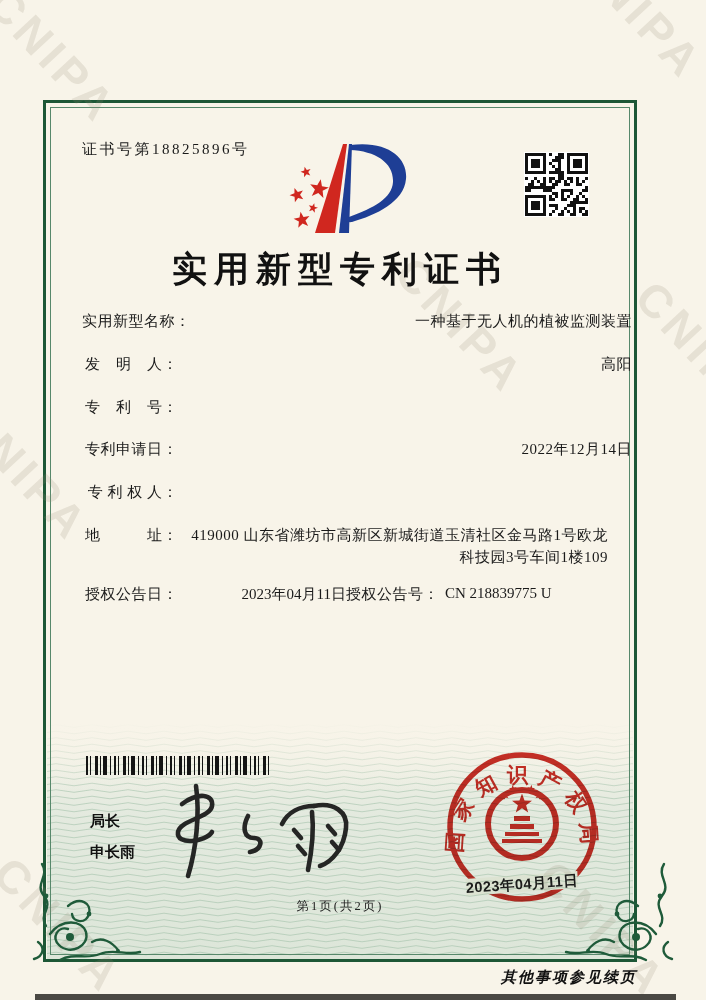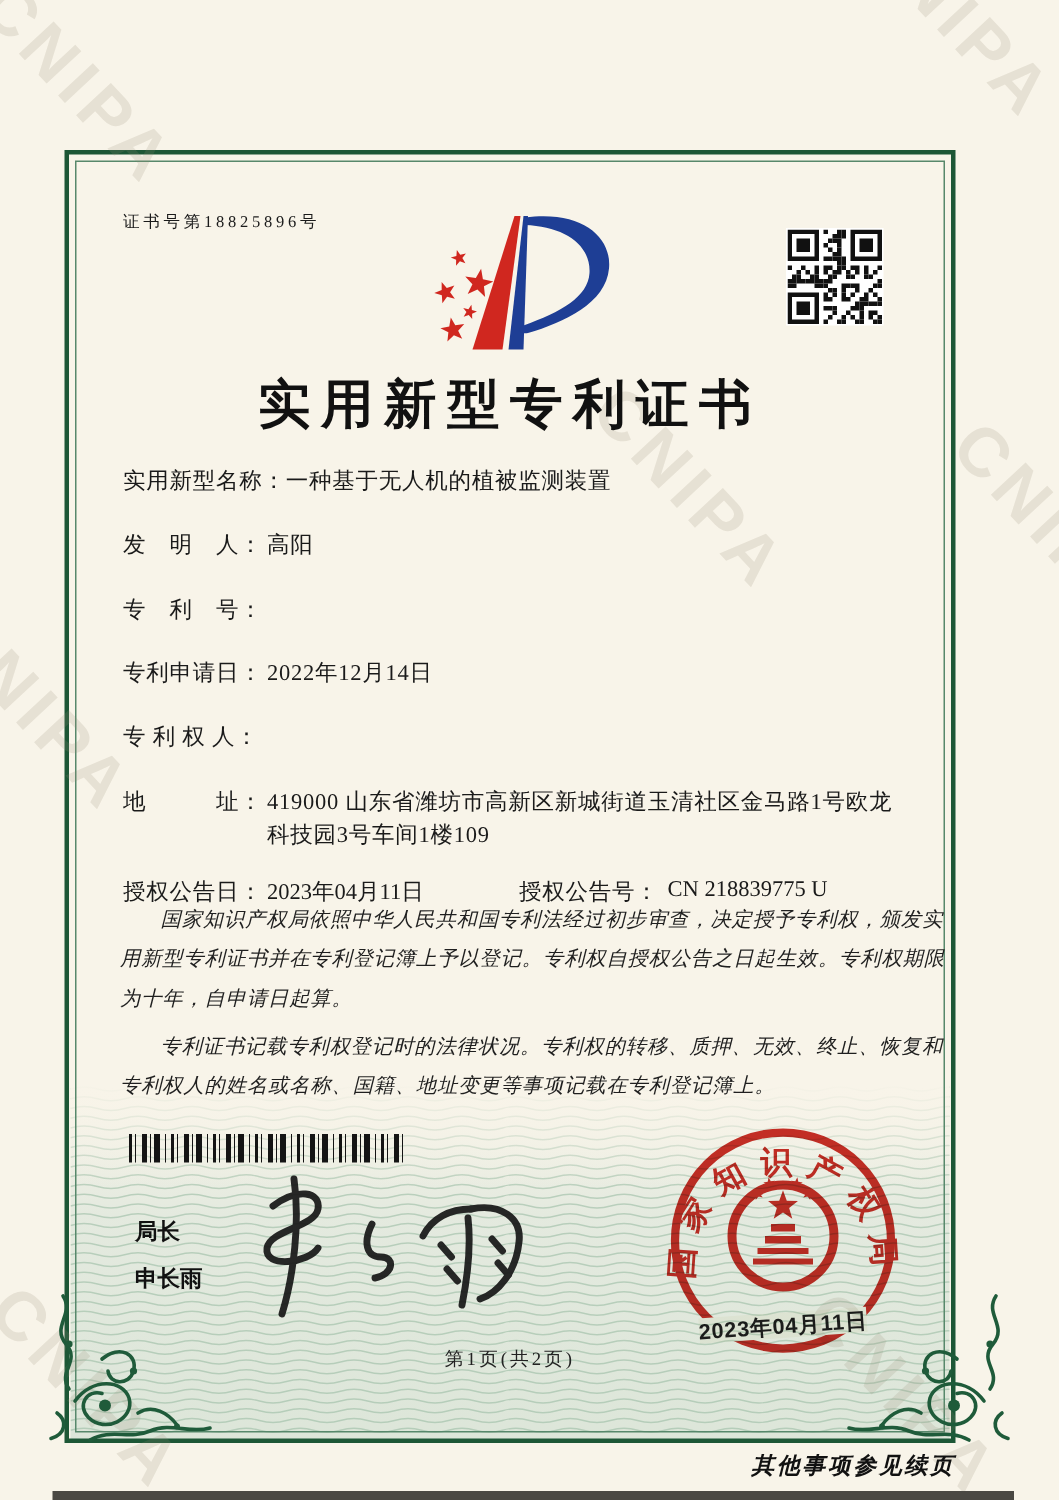--- a/index.html
+++ b/index.html
@@ -19,27 +19,27 @@
   
   .waves-band{position:absolute;left:47px;top:722px;width:586px;height:238px;z-index:0;
       background:linear-gradient(180deg, rgba(227,234,224,0) 0px, rgba(224,232,221,0.85) 90px, rgba(219,229,216,0.95) 100%);}
   .waves-band svg{position:absolute;left:0;top:0;}
   .waves-fade{position:absolute;left:0;top:0;width:100%;height:70px;
       background:linear-gradient(180deg,#f8f4e9 0%,rgba(248,244,233,0) 100%);}
 
   .flourish{position:absolute;z-index:2;}
 
   
-  .cert-no{position:absolute;left:82px;top:140px;font-size:11px;letter-spacing:2.5px;color:#1a1a1a;z-index:2;}
+  .cert-no{position:absolute;left:82px;top:140px;font-size:15px;letter-spacing:2.5px;color:#1a1a1a;z-index:2;}
   .logo{position:absolute;left:288px;top:142px;z-index:2;}
   .qr{position:absolute;left:524px;top:152px;z-index:2;background:#fff;padding:1px;}
   .title{position:absolute;left:43px;top:246px;width:594px;text-align:center;font-size:35px;
          font-weight:700;letter-spacing:7px;color:#111;z-index:2;}
 
-  .fields{position:absolute;left:82px;top:311px;width:550px;z-index:2;color:#1a1a1a;}
+  .fields{position:absolute;left:82px;top:311px;width:550px;z-index:2;color:#1a1a1a;text-align:right;}
   .field-row{display:flex;margin-bottom:21px;font-size:15px;line-height:1.45;}
   .flabel{flex:0 0 96px;white-space:pre;letter-spacing:0.5px;}
   .fvalue{flex:1;letter-spacing:0.5px;}
   .grant-row{display:flex;font-size:15px;margin-top:12px;}
   .grant-row .gval1{display:inline-block;width:168px;}
 
   .paras{position:absolute;left:80px;top:600px;width:552px;z-index:2;color:#1f1f1f;}
   .paras p{margin:0 0 6px 0;font-size:13.5px;line-height:1.95;text-indent:2em;
            font-style:italic;letter-spacing:0.6px;}
 
@@ -337,24 +337,20 @@
       <span class="fvalue" style="max-width:430px;">419000 山东省潍坊市高新区新城街道玉清社区金马路1号欧龙科技园3号车间1楼109</span>
     </div>
     <div class="grant-row">
       <span class="flabel">授权公告日：</span>
       <span class="gval1">2023年04月11日</span>
       <span class="flabel" style="flex:0 0 auto;margin-right:6px;">授权公告号：</span>
       <span>CN 218839775 U</span>
     </div>
   </div>
 
-  <div class="paras">
-    <p>国家知识产权局依照中华人民共和国专利法经过初步审查，决定授予专利权，颁发实用新型专利证书并在专利登记簿上予以登记。专利权自授权公告之日起生效。专利权期限为十年，自申请日起算。</p>
-    <p>专利证书记载专利权登记时的法律状况。专利权的转移、质押、无效、终止、恢复和专利权人的姓名或名称、国籍、地址变更等事项记载在专利登记簿上。</p>
-  </div>
 
   <div class="barcode"></div>
 
   <div class="commish">
     <div>局长</div>
     <div class="line2">申长雨</div>
   </div>
 
   <svg class="signature" width="210" height="105" viewBox="0 0 210 105">
     <g stroke="#161616" fill="none" stroke-width="4.6" stroke-linecap="round" opacity="0.92">

